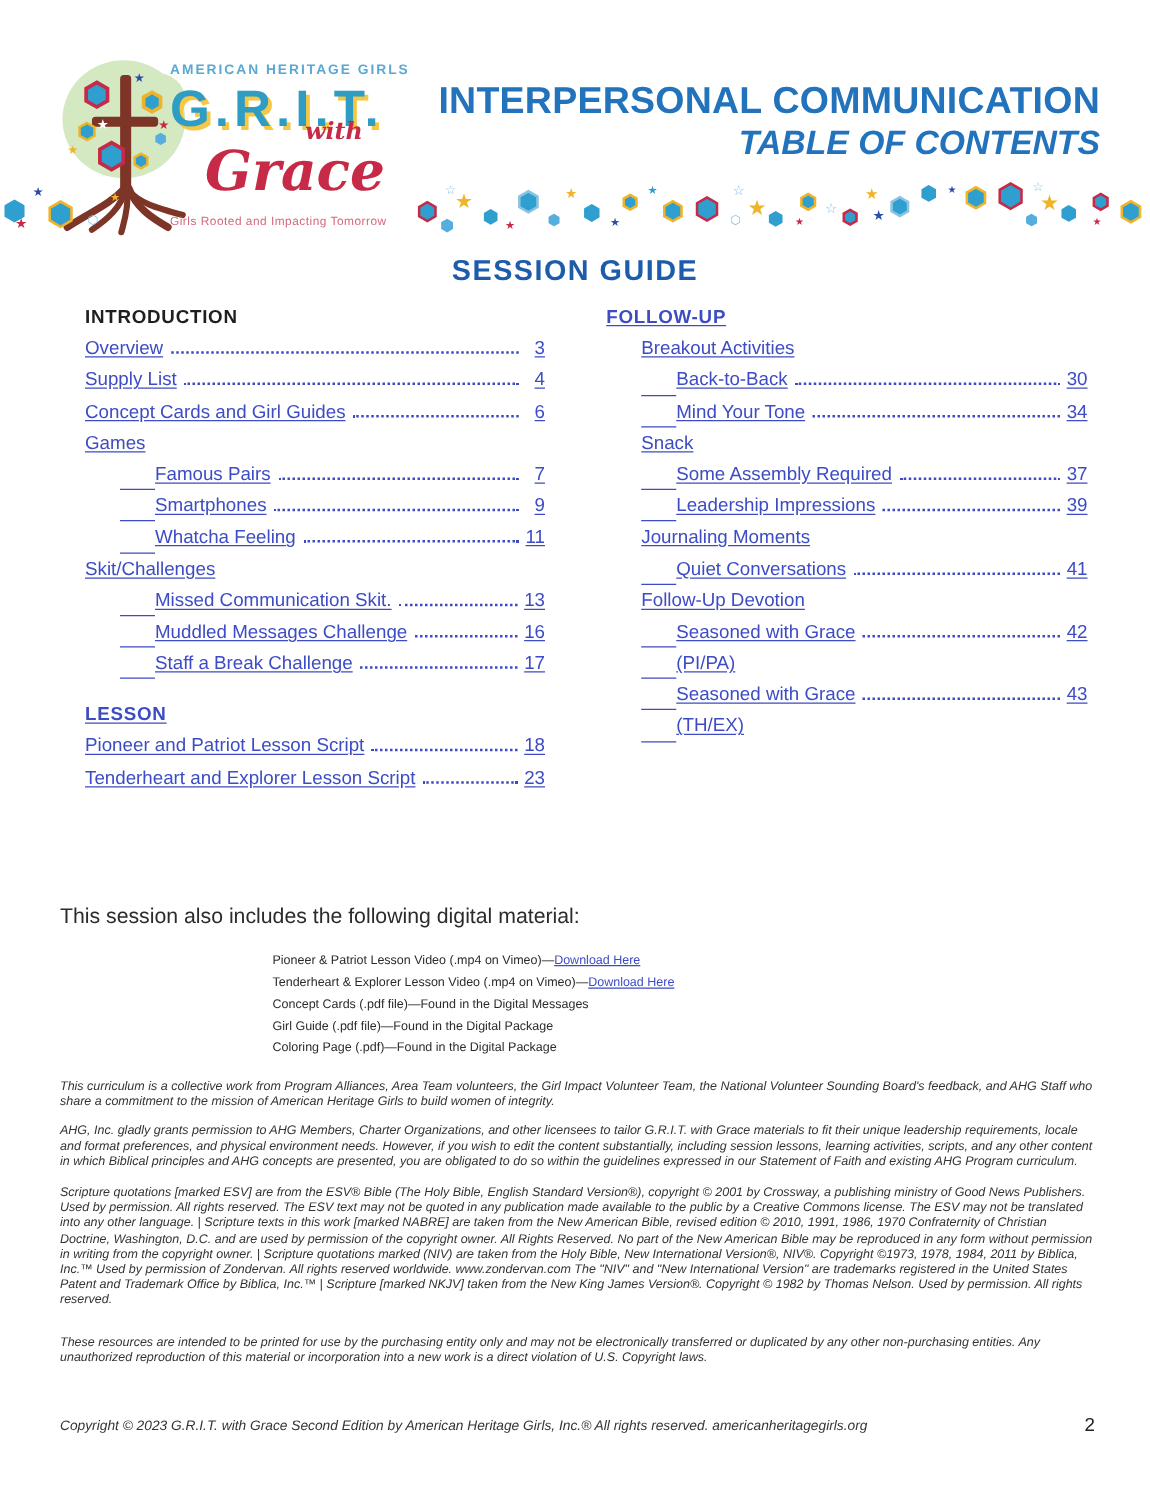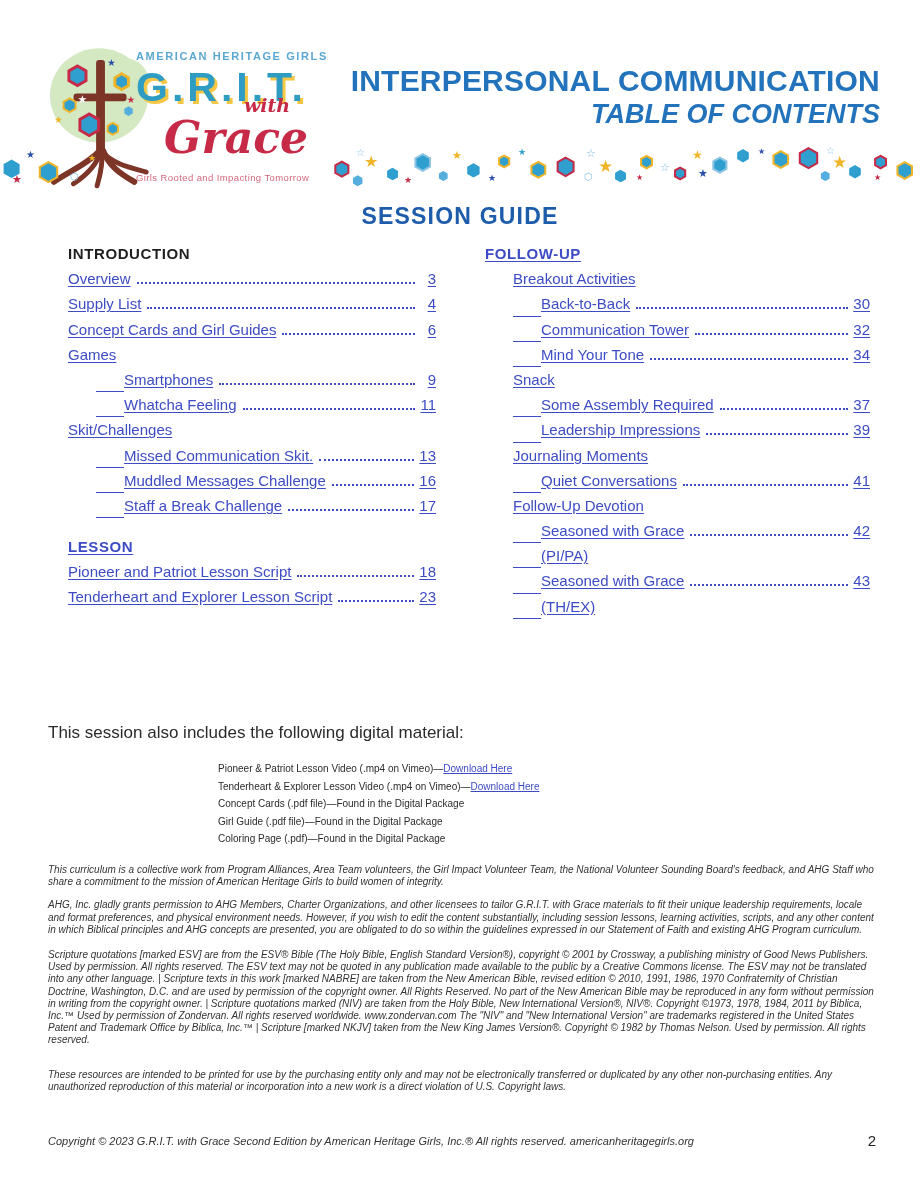--- a/index.html
+++ b/index.html
@@ -173,20 +173,26 @@
       <div class="toc-row entry">
         <span class="lbl">Concept Cards and Girl Guides</span>
         <span class="dots"></span>
         <span class="pg">6</span>
       </div>
       <div class="toc-row label">
         <span class="lbl">Games</span>
       </div>
       <div class="toc-row entry ind1">
         <span class="pre"></span>
+        <span class="lbl">Famous Pairs</span>
+        <span class="dots"></span>
+        <span class="pg">7</span>
+      </div>
+      <div class="toc-row entry ind1">
+        <span class="pre"></span>
         <span class="lbl">Smartphones</span>
         <span class="dots"></span>
         <span class="pg">9</span>
       </div>
       <div class="toc-row entry ind1">
         <span class="pre"></span>
         <span class="lbl">Whatcha Feeling</span>
         <span class="dots"></span>
         <span class="pg">11</span>
       </div>
@@ -231,26 +237,20 @@
         <span class="lbl">FOLLOW-UP</span>
       </div>
       <div class="toc-row label ind1">
         <span class="lbl">Breakout Activities</span>
       </div>
       <div class="toc-row entry ind2">
         <span class="pre"></span>
         <span class="lbl">Back-to-Back</span>
         <span class="dots"></span>
         <span class="pg">30</span>
-      </div>
-      <div class="toc-row entry ind2">
-        <span class="pre"></span>
-        <span class="lbl">Communication Tower</span>
-        <span class="dots"></span>
-        <span class="pg">32</span>
       </div>
       <div class="toc-row entry ind2">
         <span class="pre"></span>
         <span class="lbl">Mind Your Tone</span>
         <span class="dots"></span>
         <span class="pg">34</span>
       </div>
       <div class="toc-row label ind1">
         <span class="lbl">Snack</span>
       </div>
@@ -297,21 +297,21 @@
       <div class="toc-row label ind2">
         <span class="pre"></span>
         <span class="lbl">(TH/EX)</span>
       </div>
     </div>
 
   <div id="ar-intro">This session also includes the following digital material:</div>
   <div id="ar-list">
       <div><span>Pioneer &amp; Patriot Lesson Video (.mp4 on Vimeo)—</span><a>Download Here</a></div>
       <div><span>Tenderheart &amp; Explorer Lesson Video (.mp4 on Vimeo)—</span><a>Download Here</a></div>
-      <div><span>Concept Cards (.pdf file)—Found in the Digital Package</span></div>
+      <div><span>Concept Cards (.pdf file)—Found in the Digital Messages</span></div>
       <div><span>Girl Guide (.pdf file)—Found in the Digital Package</span></div>
       <div><span>Coloring Page (.pdf)—Found in the Digital Package</span></div>
     </div>
 
   <div id="legal">
       <p class="lp1">This curriculum is a collective work from Program Alliances, Area Team volunteers, the Girl Impact Volunteer Team, the National Volunteer Sounding Board's feedback, and AHG Staff who share a commitment to the mission of American Heritage Girls to build women of integrity.</p>
       <p class="lp2">AHG, Inc. gladly grants permission to AHG Members, Charter Organizations, and other licensees to tailor G.R.I.T. with Grace materials to fit their unique leadership requirements, locale and format preferences, and physical environment needs. However, if you wish to edit the content substantially, including session lessons, learning activities, scripts, and any other content in which Biblical principles and AHG concepts are presented, you are obligated to do so within the guidelines expressed in our Statement of Faith and existing AHG Program curriculum.</p>
       <p class="lp3">Scripture quotations [marked ESV] are from the ESV® Bible (The Holy Bible, English Standard Version®), copyright © 2001 by Crossway, a publishing ministry of Good News Publishers. Used by permission. All rights reserved. The ESV text may not be quoted in any publication made available to the public by a Creative Commons license. The ESV may not be translated into any other language. | Scripture texts in this work [marked NABRE] are taken from the New American Bible, revised edition © 2010, 1991, 1986, 1970 Confraternity of Christian Doctrine, Washington, D.C. and are used by permission of the copyright owner. All Rights Reserved. No part of the New American Bible may be reproduced in any form without permission in writing from the copyright owner. | Scripture quotations marked (NIV) are taken from the Holy Bible, New International Version®, NIV®. Copyright ©1973, 1978, 1984, 2011 by Biblica, Inc.™ Used by permission of Zondervan. All rights reserved worldwide. www.zondervan.com The "NIV" and "New International Version" are trademarks registered in the United States Patent and Trademark Office by Biblica, Inc.™ | Scripture [marked NKJV] taken from the New King James Version®. Copyright © 1982 by Thomas Nelson. Used by permission. All rights reserved.</p>
       <p class="lp4">These resources are intended to be printed for use by the purchasing entity only and may not be electronically transferred or duplicated by any other non-purchasing entities. Any unauthorized reproduction of this material or incorporation into a new work is a direct violation of U.S. Copyright laws.</p>
     </div>

